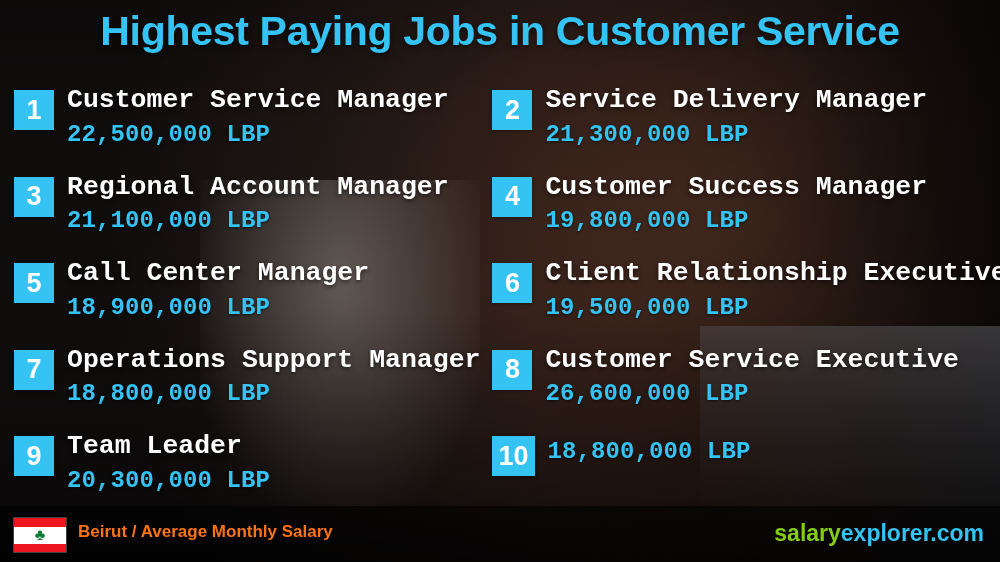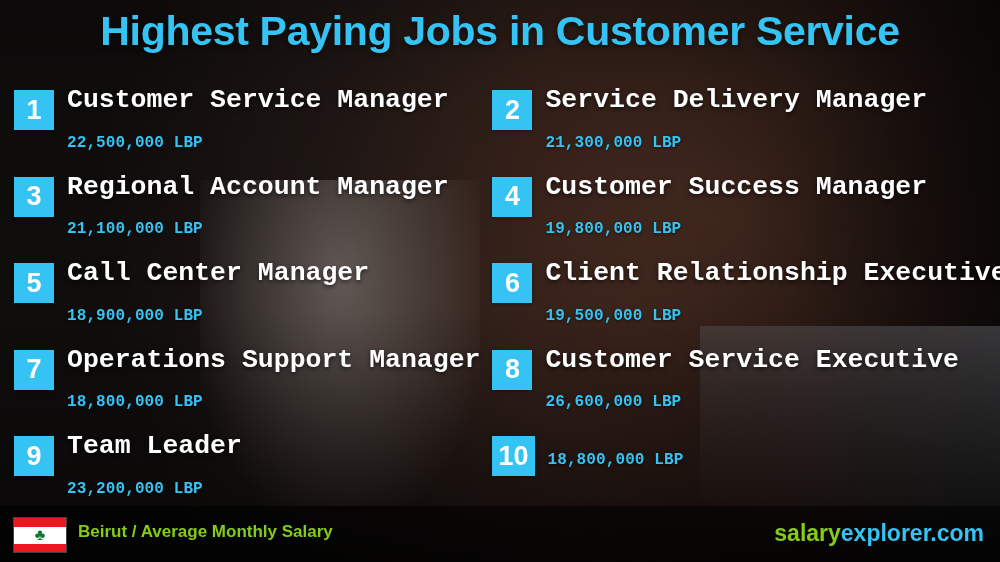--- a/index.html
+++ b/index.html
@@ -81,23 +81,23 @@
   .job {
     color:#ffffff;
     font-size:26.5px;
     font-weight:bold;
     line-height:1.08;
     white-space:nowrap;
     text-shadow:0 2px 4px rgba(0,0,0,0.6);
   }
   .salary {
     color:#35c3f3;
-    font-size:16px;
-    font-weight:bold;
-    margin-top:19px;
+    font-size:24px;
+    font-weight:bold;
+    margin-top:6px;
     letter-spacing:0.1px;
     text-shadow:0 1px 3px rgba(0,0,0,0.6);
     white-space:nowrap;
   }
 
   .footer {
     position:absolute;
     left:0; right:0; bottom:0; height:56px;
     background:rgba(0,0,0,0.55);
   }
@@ -110,21 +110,21 @@
   }
   .flag .band-red { flex:0 0 25%; background:#ee161f; }
   .flag .band-white { flex:1 1 auto; background:#ffffff; position:relative; }
   .flag .cedar {
     position:absolute; left:50%; top:50%;
     transform:translate(-50%,-50%);
     color:#0a7a2f; font-size:16px; line-height:1;
   }
   .footer-label {
     position:absolute; left:78px; top:16px;
-    color:#84cc16; font-size:17px; font-weight:bold;
+    color:#f97316; font-size:17px; font-weight:bold;
     white-space:nowrap;
   }
   .brand {
     position:absolute; right:16px; top:14px;
     font-size:23px; font-weight:bold; white-space:nowrap;
   }
   .brand .salary-w { color:#84cc16; }
   .brand .explorer-w { color:#35c3f3; }
   .brand .dotcom { color:#35c3f3; }
 </style>
@@ -205,21 +205,21 @@
         <div class="texts">
           <div class="job">Customer Service Executive</div>
           <div class="salary">26,600,000 LBP</div>
         </div>
       </div>
 
       <div class="row">
         <div class="rank">9</div>
         <div class="texts">
           <div class="job">Team Leader</div>
-          <div class="salary">23,200,000 LBP</div>
+          <div class="salary">20,300,000 LBP</div>
         </div>
       </div>
 
       <div class="row">
         <div class="rank">10</div>
         <div class="texts">
           <div class="salary">18,800,000 LBP</div>
         </div>
       </div>
 

